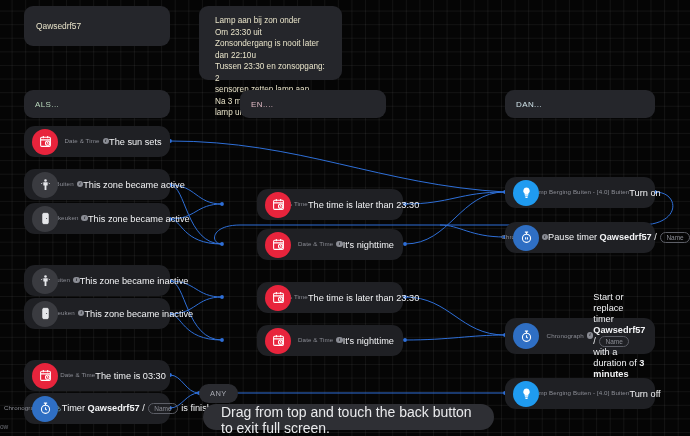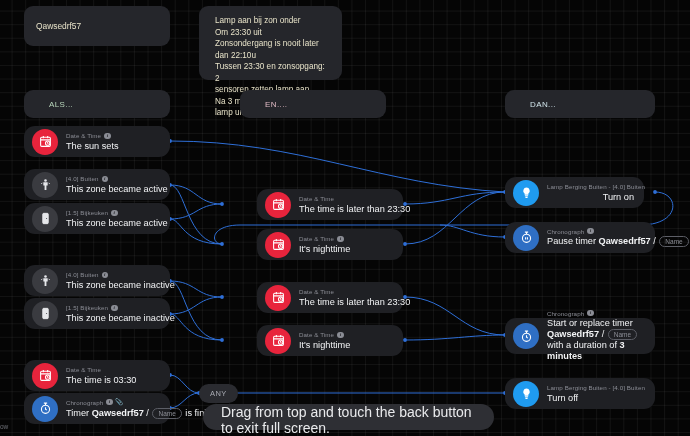--- a/index.html
+++ b/index.html
@@ -37,21 +37,21 @@
     display: flex; align-items: center; justify-content: center;
     margin-right: 8px;
     position: relative;
   }
   .ic svg { display:block; }
   .ic-red  { background: #e8243c; }
   .ic-blue { background: #1f9bf0; }
   .ic-blue-soft { background: #2f6fc4; }
   .ic-dark { background: #3a3b40; }
 
-  .body { display:flex; flex-direction:column; justify-content:center; min-width:0; }
+  .body { display:flex; flex-direction:row; justify-content:center; min-width:0; }
   .hdr {
     font-size: 6.2px; color: #8b8d95; letter-spacing: .1px;
     white-space: nowrap; display:flex; align-items:center; gap:3px;
     margin-bottom: 1.5px;
   }
   .title { font-size: 9.2px; color:#f2f3f5; white-space: nowrap; font-weight:400; }
   .title b { font-weight: 700; }
   .info {
     display:inline-flex; align-items:center; justify-content:center;
     width:6.5px; height:6.5px; border-radius:50%;
@@ -62,21 +62,21 @@
   .clip { color:#8b8d95; font-size:6.5px; }
   .tagchip {
     display:inline-block; border:1px solid #5c5e66; border-radius:7px;
     padding:0 5px; font-size:6.5px; color:#8b8d95; vertical-align:middle;
     margin:0 1px; line-height:10px; height:11px;
   }
 
   
   .colbar {
     position:absolute; height:28px; background:#25262b; border-radius:9px;
-    display:flex; align-items:center; padding-left:25px;
+    display:flex; align-items:center; padding-left:11px;
     font-size:8px; letter-spacing:.4px;
   }
 
   
   .note {
     position:absolute; background:#25262b; border-radius:9px;
     color:#e8e3c9; font-size:8.2px; line-height:11.5px;
     padding:9px 11px;
   }
   .note-title {
@@ -364,21 +364,21 @@
     </span>
     <span class="body">
       <span class="hdr">
         <span>Date &amp; Time</span>
         <i class="info">i</i>
       </span>
       <span class="title">It's nighttime</span>
     </span>
   </div>
 
-  <div class="card" style="left:505px; top:177px; width:139px; height:31px;text-align:right;">
+  <div class="card" style="left:505px; top:177px; width:150px; height:31px;text-align:right;">
     <span class="ic ic-blue">
       <svg width="13" height="13" viewBox="0 0 24 24" fill="none" stroke="#fff" stroke-width="2">
         <path d="M9 18h6M10 21h4"></path>
         <path d="M12 3a6 6 0 0 0-3.5 10.9V16h7v-2.1A6 6 0 0 0 12 3z" fill="#fff" stroke="none"></path>
       </svg>
     </span>
     <span class="body">
       <span class="hdr">Lamp Berging Buiten - [4.0] Buiten</span>
       <span class="title">Turn on</span>
     </span>

